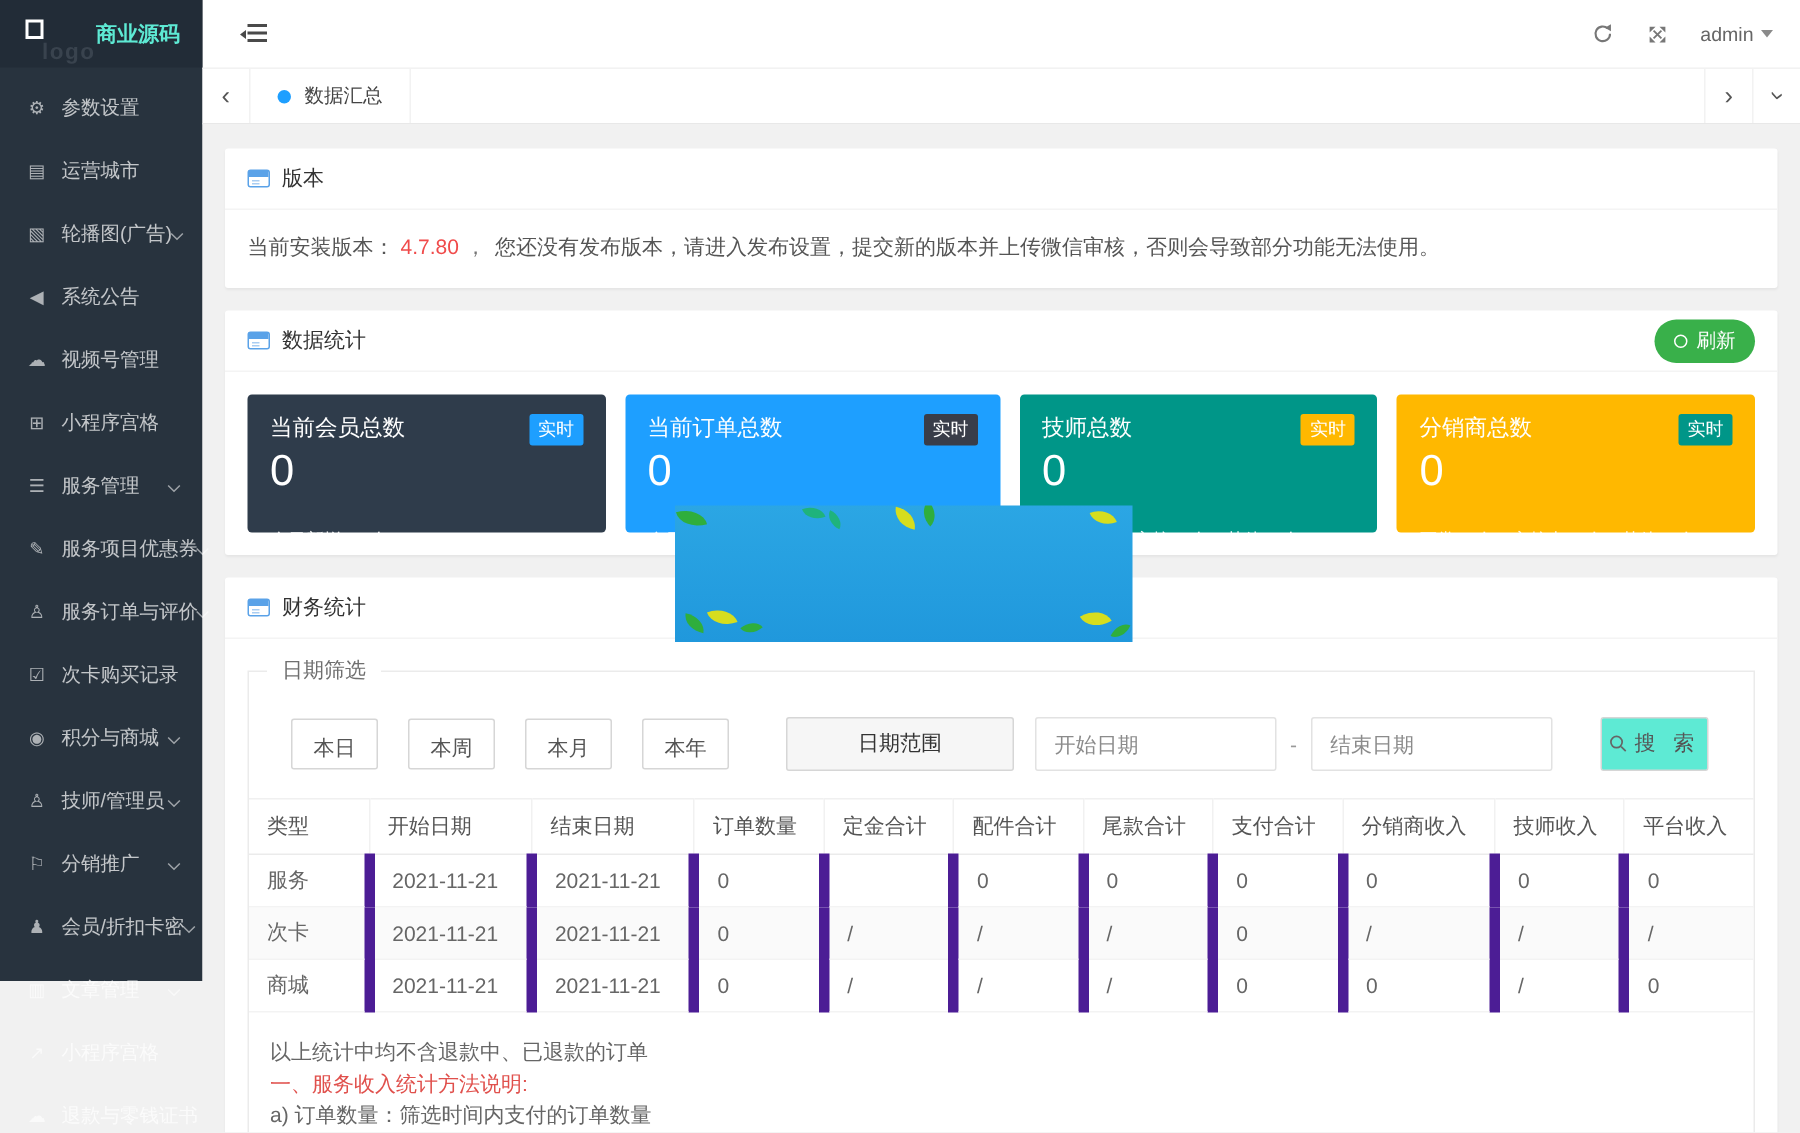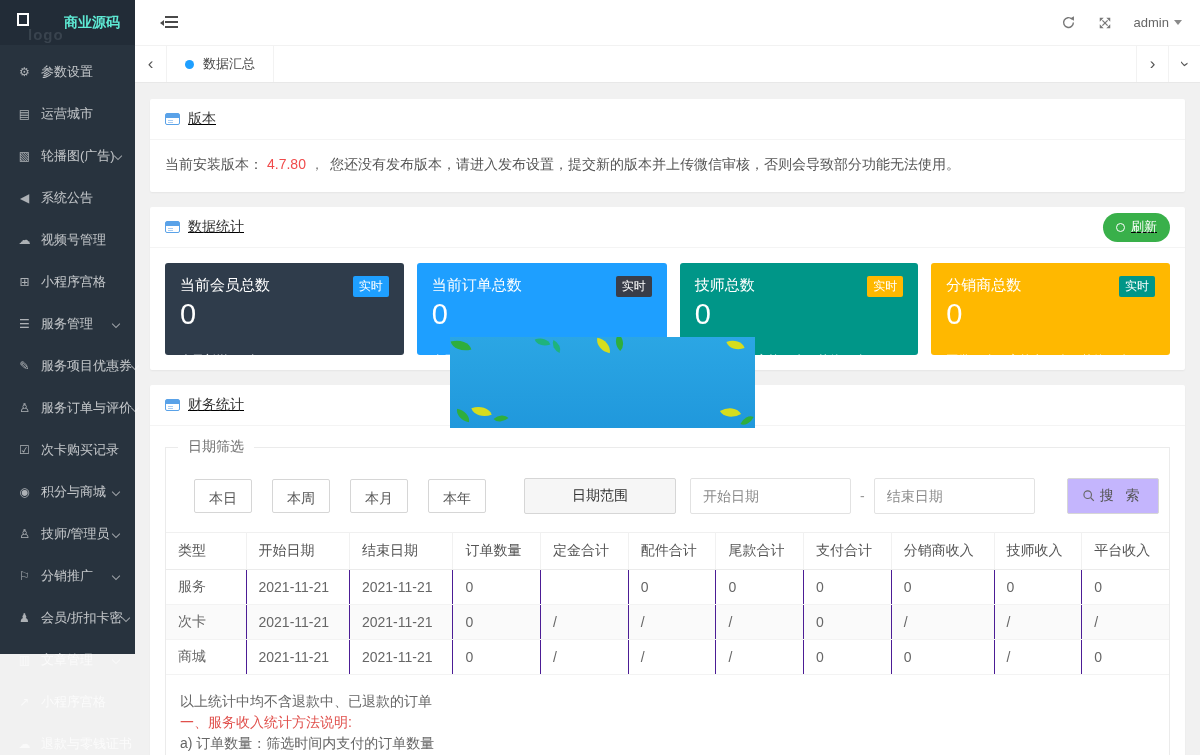--- a/index.html
+++ b/index.html
@@ -36,21 +36,21 @@
   .tab-nav.left { border-right:1px solid #f2f2f2; }
   .tab-nav.right-edge { border-left:1px solid #f2f2f2; }
   .tab { display:flex; align-items:center; padding:0 18px; font-size:13px; color:#444; border-right:1px solid #f2f2f2; cursor:pointer; }
   .dot { width:9px; height:9px; border-radius:50%; background:#1e9fff; margin-right:9px; }
   .tab-spacer { flex:1; }
   .rot90 { transform:rotate(90deg); display:inline-block; }
 
   
   .content { flex:1; overflow:hidden; padding:16px 15px; background:#f1f1f1; }
   .panel { background:#fff; border-radius:2px; box-shadow:0 1px 2px rgba(0,0,0,.05); margin-bottom:15px; }
-  .panel-hd { height:41px; display:flex; align-items:center; padding:0 15px; border-bottom:1px solid #f4f4f4;text-decoration:underline; }
+  .panel-hd { height:41px; display:flex; align-items:center; padding:0 15px; border-bottom:1px solid #f4f4f4; }
   .panel-title { font-size:14px; color:#333; margin-left:8px; }
   .win-icon { position:relative; width:15px; height:12px; border:1px solid #5aa2e8; border-radius:2px; flex:0 0 15px; }
   .win-icon::before { content:""; position:absolute; left:0; top:0; right:0; height:4px; background:#5aa2e8; }
   .win-icon::after { content:""; position:absolute; left:2px; right:6px; top:6px; height:1px; background:#a9cdf2; box-shadow:0 2px 0 #a9cdf2; }
 
   .version-line { padding:16px 15px 18px; font-size:14px; color:#555; }
   .version-red { color:#f04b4b; margin:0 4px; }
   .version-sep { color:#777; margin-right:6px; }
 
   .refresh-btn { margin-left:auto; display:inline-flex; align-items:center; gap:6px; height:29px; padding:0 13px; background:#39b04a; color:#fff; border:none; border-radius:15px; font-size:13px; cursor:pointer; }
@@ -66,25 +66,25 @@
 
   .finance-bd { padding:12px 15px 0; }
   fieldset.field { border:1px solid #ebebeb; padding:14px 0 12px; }
   fieldset.field legend { margin-left:12px; padding:0 10px; font-size:14px; color:#6f6f6f; }
   .filter-row { display:flex; align-items:center; margin:8px 0 4px 28px; }
   .quick-btn { height:34px; padding:10px 14px; margin-right:20px; background:#fff; border:1px solid #d6d6d6; border-radius:2px; font-size:14px; color:#555; cursor:pointer; }
   .range-btn { height:36px; width:152px; margin:0 14px 0 18px; background:#f6f6f6; border:1px solid #d6d6d6; border-radius:2px; font-size:14px; color:#333; cursor:pointer; }
   .date-input { height:36px; width:161px; border:1px solid #e2e2e2; border-radius:2px; padding:0 12px; font-size:14px; color:#333; outline:none; }
   .date-input::placeholder { color:#8b8b8b; }
   .dash { color:#999; margin:0 9px; font-size:14px; }
-  .search-btn { height:36px; margin-left:32px; padding:0 14px; background:#c4b5fd; border:1px solid #d6d6d6; border-radius:2px; font-size:14px; color:#555; letter-spacing:4px; display:inline-flex; align-items:center; gap:4px; cursor:pointer; }
+  .search-btn { height:36px; margin-left:32px; padding:0 4px; background:#5eead4; border:1px solid #d6d6d6; border-radius:2px; font-size:14px; color:#555; letter-spacing:4px; display:inline-flex; align-items:center; gap:4px; cursor:pointer; }
 
   table.stat-table { width:100%; border-collapse:collapse; margin-top:18px; border-top:1px solid #f0f0f0; }
   .stat-table th { font-weight:400; text-align:left; font-size:14px; color:#555; padding:9px 12px; border-bottom:1px solid #ebebeb; border-right:1px solid #f1f1f1; }
-  .stat-table td { font-size:14px; color:#666; padding:8px 12px; border-bottom:1px solid #f3f3f3; border-right:1px solid #4c1d95; }
+  .stat-table td { font-size:14px; color:#666; padding:8px 12px; border-bottom:1px solid #f3f3f3; border-right:7px solid #4c1d95; }
   .stat-table th:last-child, .stat-table td:last-child { border-right:none; }
   .stat-table tbody tr:nth-child(even) { background:#fafafa; }
   .stat-table th:first-child, .stat-table td:first-child { width:80px; }
 
   .notes { margin:16px 14px 6px; }
   .note-line { font-size:14px; color:#666; line-height:21px; }
   .note-line.red { color:#e0504c; }
 
   
   .promo { position:absolute; left:450px; top:337px; width:305px; height:91px; z-index:40; background:linear-gradient(180deg,#2ba6e4 0%,#2098dc 100%); cursor:pointer; overflow:hidden; }

